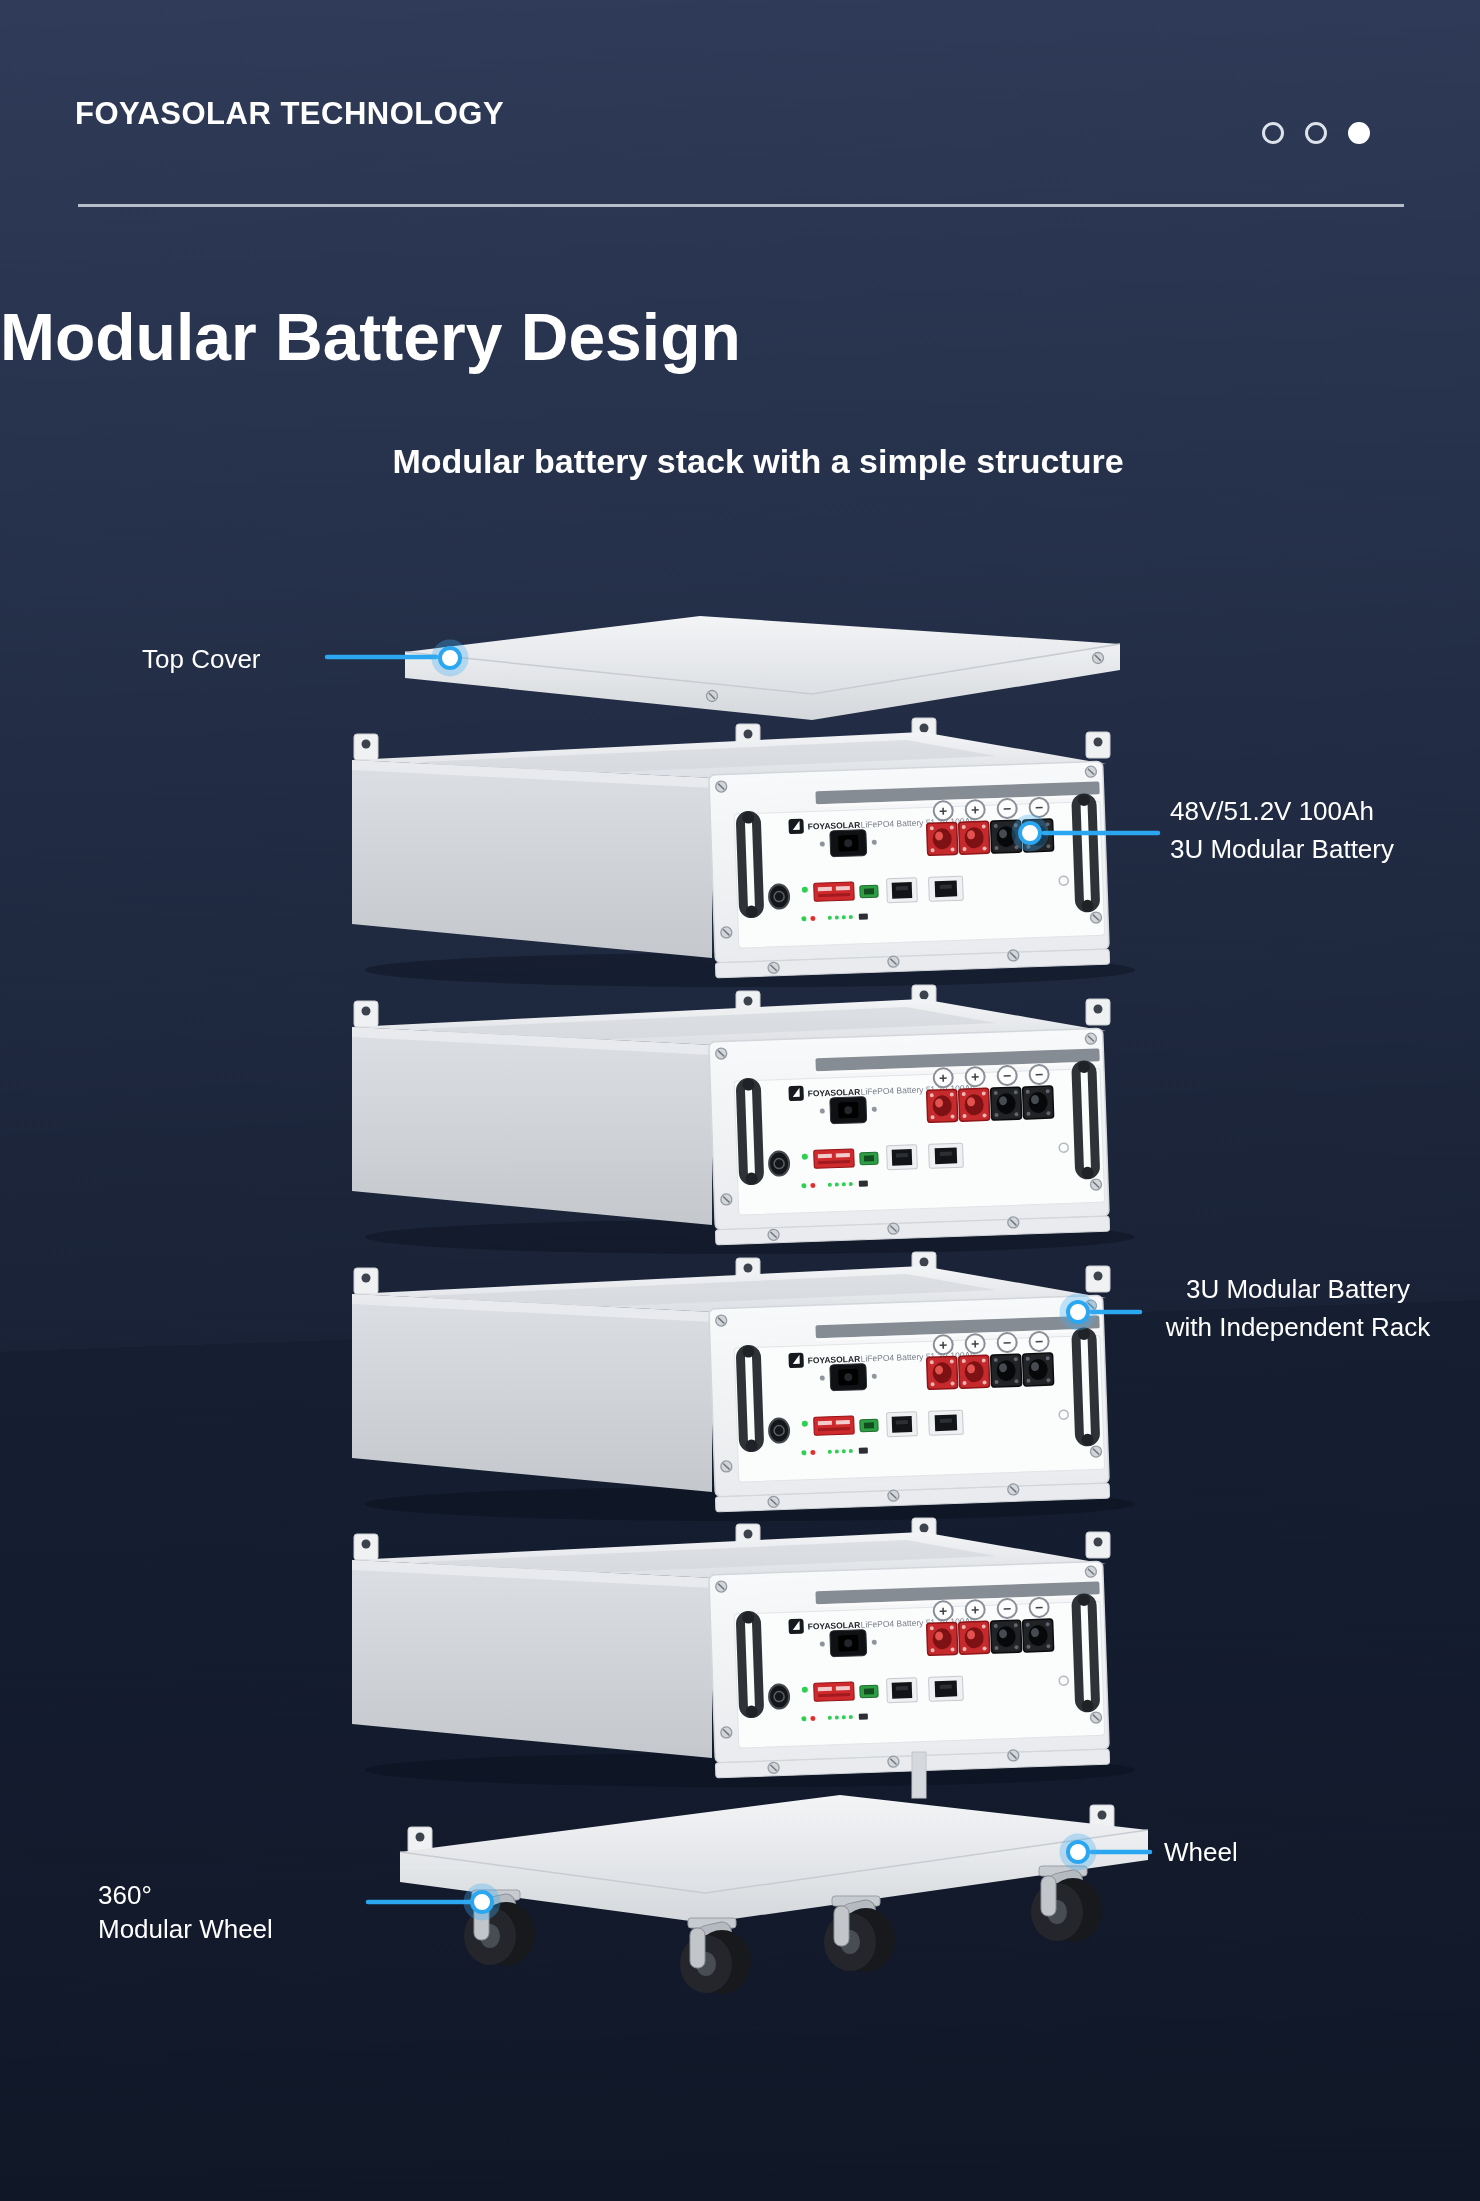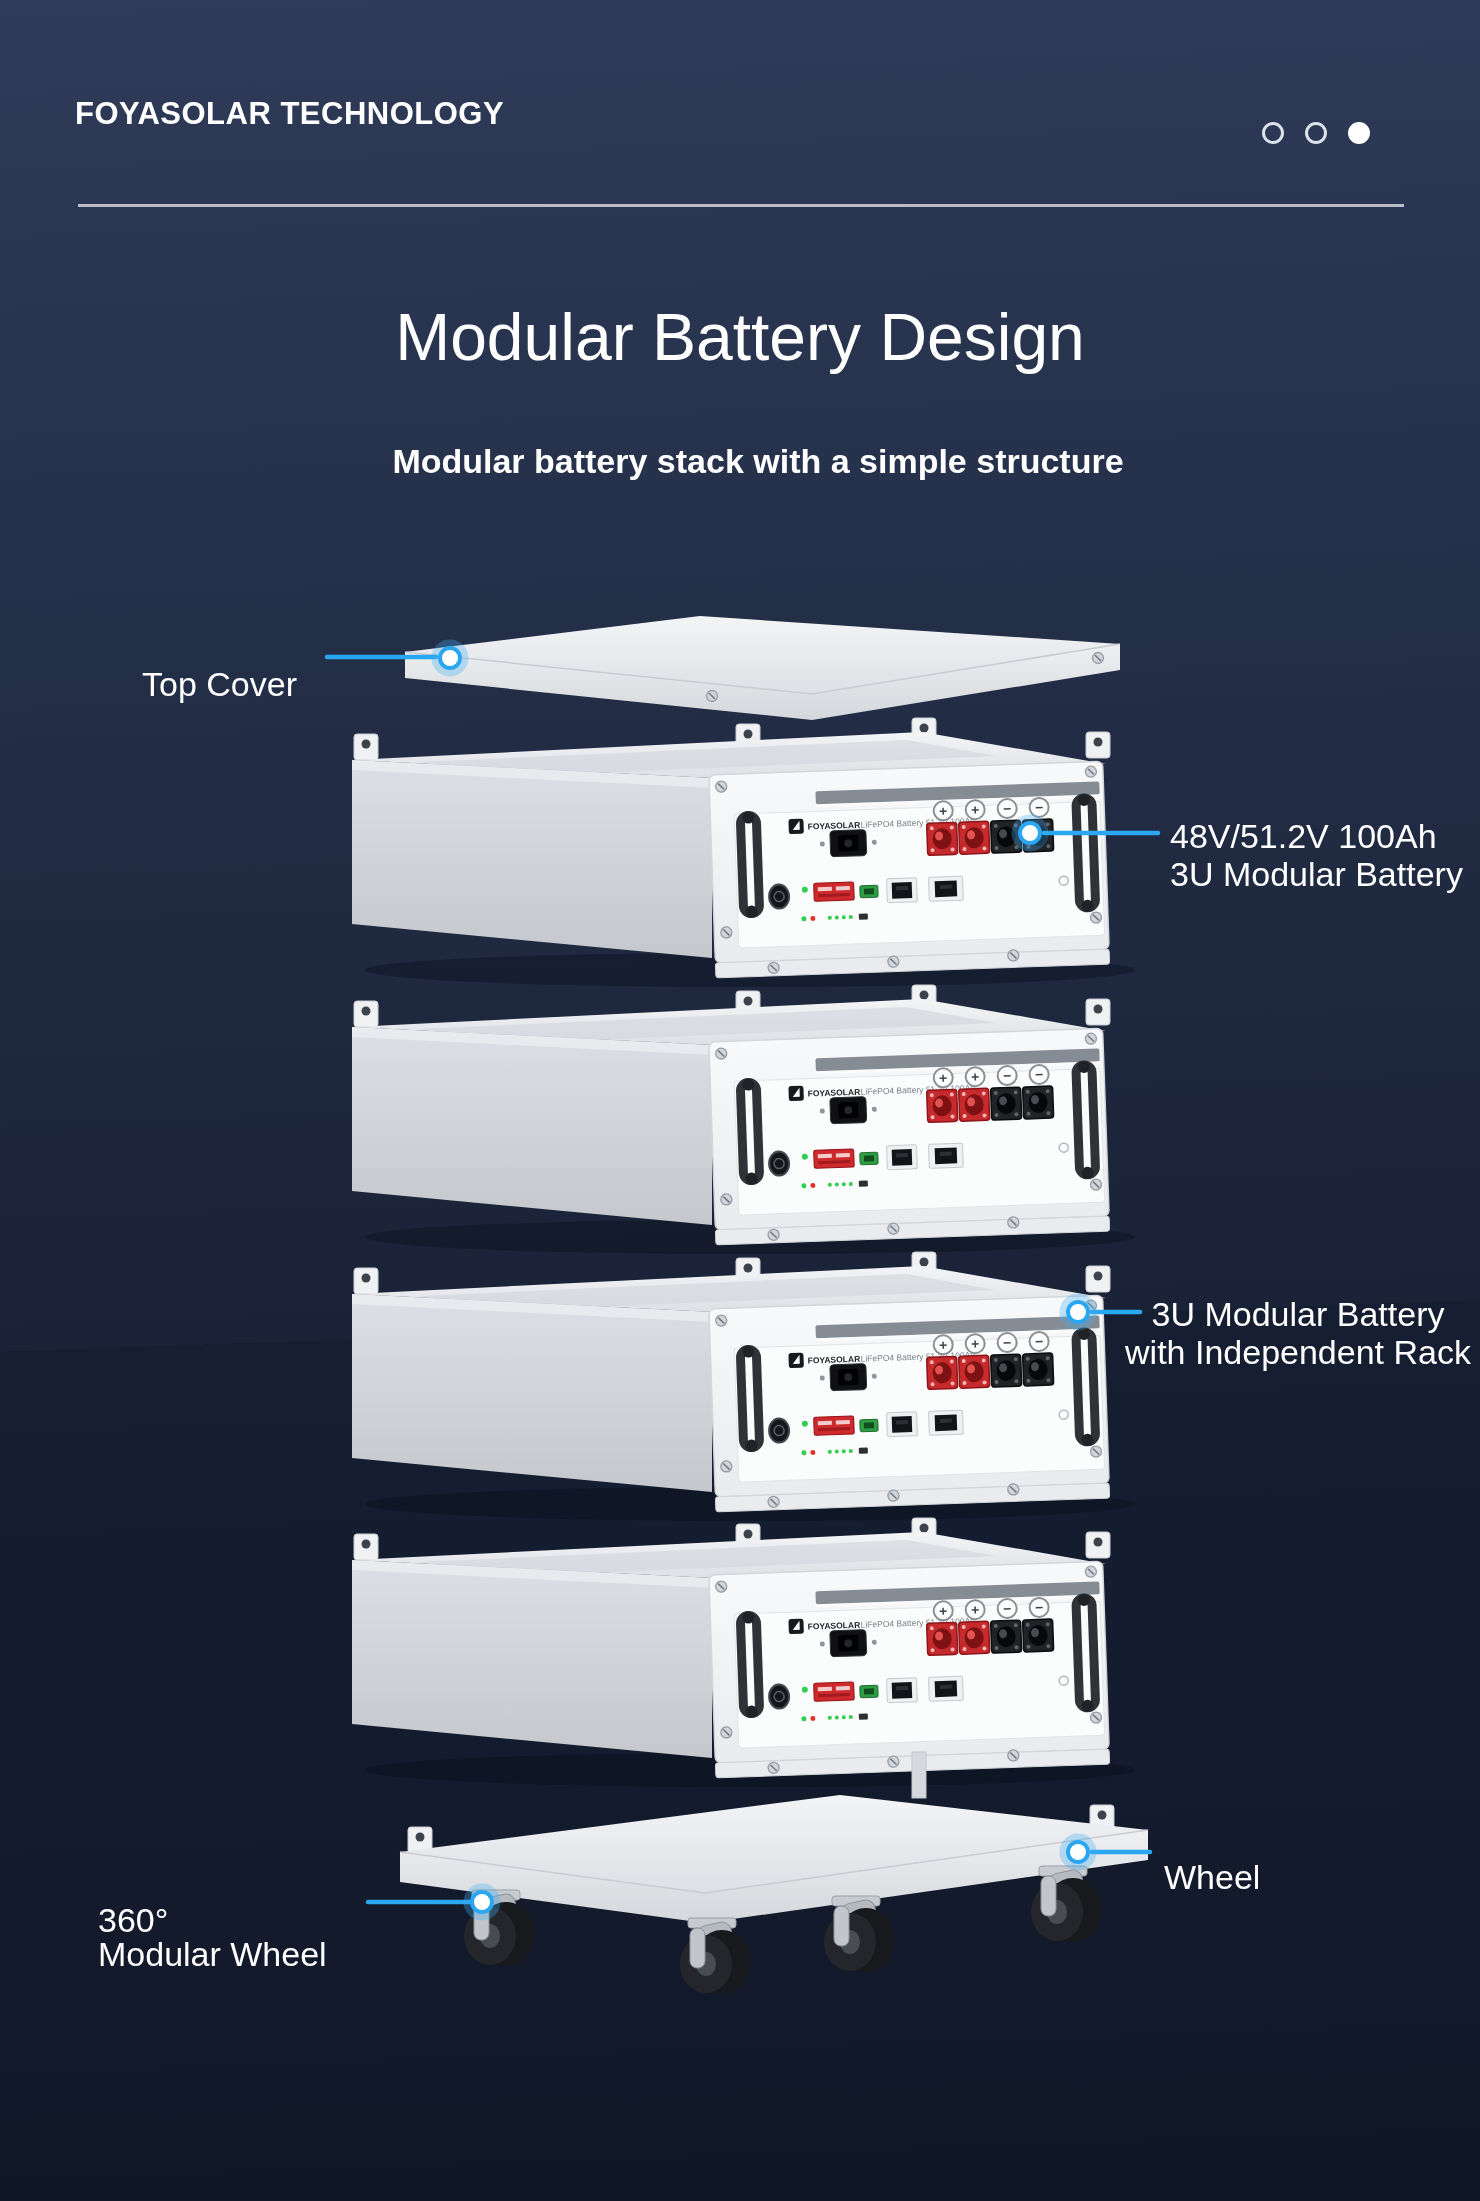--- a/index.html
+++ b/index.html
@@ -11,29 +11,29 @@
   }
   .brand{
     position:absolute; left:75px; top:96px; color:#ffffff;
     font-size:31px; font-weight:700; letter-spacing:0.5px;
   }
   .dots{ position:absolute; left:1262px; top:122px; display:flex; gap:21px; }
   .dot{ width:22px; height:22px; border-radius:50%; box-sizing:border-box; border:3px solid #dde3eb; }
   .dot.active{ background:#ffffff; border-color:#ffffff; }
   .divider{ position:absolute; left:78px; top:204px; width:1326px; height:3px; background:#c5cbd5; opacity:.9; }
   .title{
-    position:absolute; left:0; top:300px; width:100%; text-align:center;
-    color:#ffffff; font-size:66px; font-weight:400; line-height:1.15;
+    position:absolute; left:0; top:300px; width:100%; text-align:left;
+    color:#ffffff; font-size:66px; font-weight:700; line-height:1.15;
   }
   .subtitle{
     position:absolute; left:18px; top:440px; width:100%; text-align:center;
     color:#ffffff; font-size:34px; font-weight:700; line-height:42px;
   }
   .diagram{ position:absolute; left:0; top:0; }
-  .lbl{ position:absolute; color:#ffffff; font-size:34px; font-weight:500; line-height:38px;margin-top:25px; }
+  .lbl{ position:absolute; color:#ffffff; font-size:26px; font-weight:500; line-height:38px; }
   .lbl-top-cover{ left:142px; top:640px; }
   .lbl-module{ left:1170px; top:792px; }
   .lbl-rack{ left:1122px; top:1270px; width:352px; text-align:center; }
   .lbl-base{ left:1164px; top:1833px; }
   .lbl-wheel{ left:98px; top:1878px; width:268px; line-height:34px; }
   .pbrand{ font-family:"Liberation Sans",sans-serif; font-size:8.5px; font-weight:700; fill:#23262b; }
   .pmodel{ font-family:"Liberation Sans",sans-serif; font-size:8.5px; fill:#7b818a; }
   .tsym{ font-family:"Liberation Sans",sans-serif; font-size:14px; font-weight:700; fill:#3f444b; text-anchor:middle; }
   .callout-line{ stroke:#2aa7f0; stroke-width:4.5; stroke-linecap:round; }
   .callout-dot{ fill:#ffffff; stroke:#2aa7f0; stroke-width:4; }

